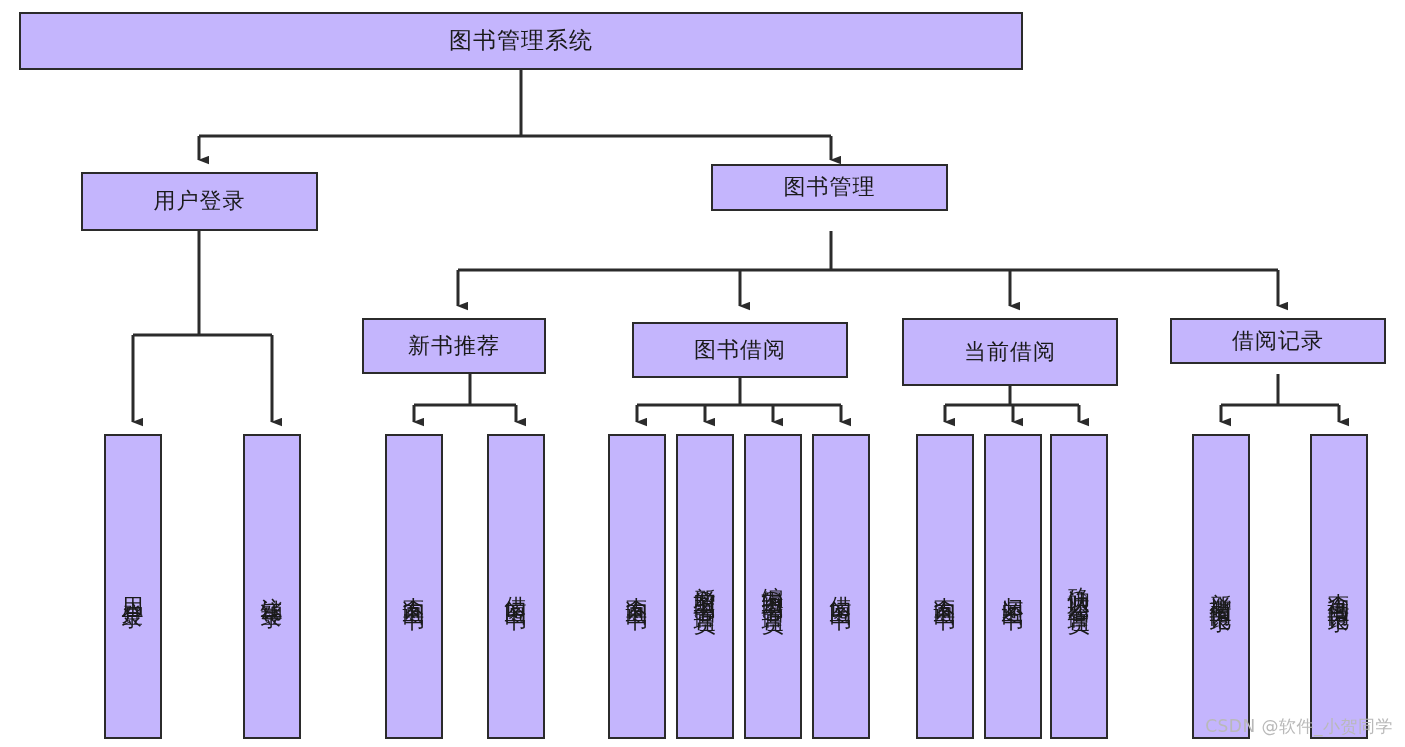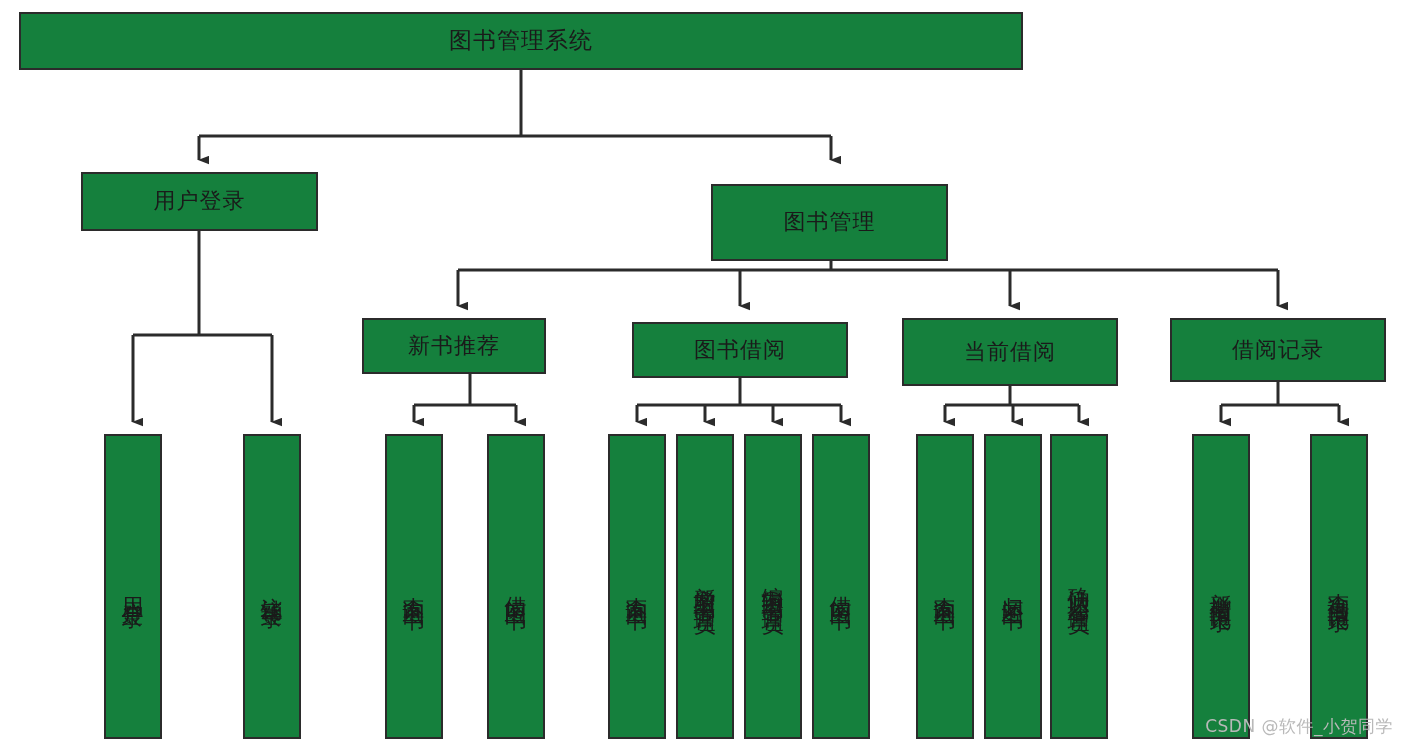--- a/index.html
+++ b/index.html
@@ -22,21 +22,21 @@
   #diagram-svg {
     position: absolute;
     left: 0;
     top: 0;
     width: 1405px;
     height: 747px;
   }
   .node-box {
     position: absolute;
     box-sizing: border-box;
-    background: #15803d;
+    background: #c4b5fd;
     border: 2px solid #2b2b2b;
     display: flex;
     align-items: center;
     justify-content: center;
   }
   .node-label-h {
     font-size: 22px;
     color: #1a1a1a;
     line-height: 1.1;
     white-space: nowrap;
@@ -128,34 +128,34 @@
     </g>
   </svg>
 
   <div class="node-box title" style="left:19px; top:12px; width:1004px; height:58px;">
     <span class="node-label-h">图书管理系统</span>
   </div>
 
   <div class="node-box" style="left:81px; top:172px; width:237px; height:59px;">
     <span class="node-label-h">用户登录</span>
   </div>
-  <div class="node-box" style="left:711px; top:184px; width:237px; height:77px;">
+  <div class="node-box" style="left:711px; top:164px; width:237px; height:47px;">
     <span class="node-label-h">图书管理</span>
   </div>
 
   <div class="node-box" style="left:362px; top:318px; width:184px; height:56px;">
     <span class="node-label-h">新书推荐</span>
   </div>
   <div class="node-box" style="left:632px; top:322px; width:216px; height:56px;text-align:right;">
     <span class="node-label-h">图书借阅</span>
   </div>
   <div class="node-box" style="left:902px; top:318px; width:216px; height:68px;font-family:Liberation Serif, serif;">
     <span class="node-label-h">当前借阅</span>
   </div>
-  <div class="node-box" style="left:1170px; top:318px; width:216px; height:64px;">
+  <div class="node-box" style="left:1170px; top:318px; width:216px; height:46px;">
     <span class="node-label-h">借阅记录</span>
   </div>
 
   <div class="node-box leaf" style="left:104px; top:434px; width:58px; height:305px;">
     <span class="node-label-v">用户登录</span>
   </div>
   <div class="node-box leaf" style="left:243px; top:434px; width:58px; height:305px;">
     <span class="node-label-v">注销登录</span>
   </div>
 

